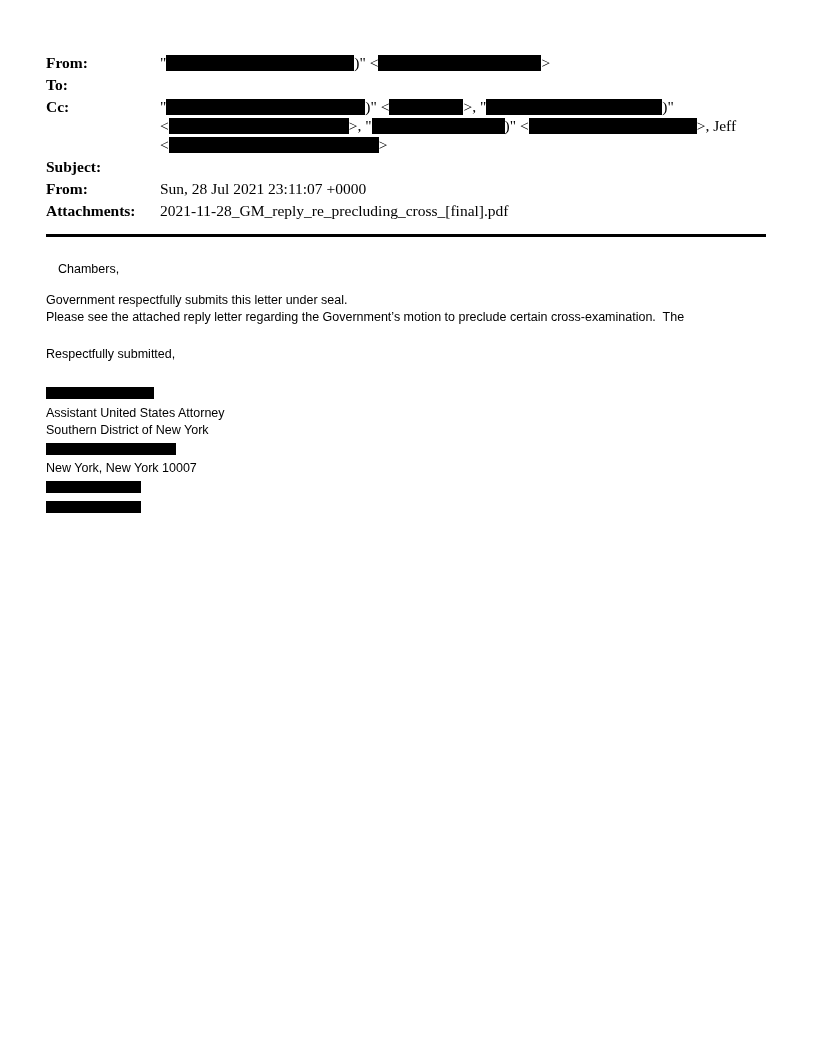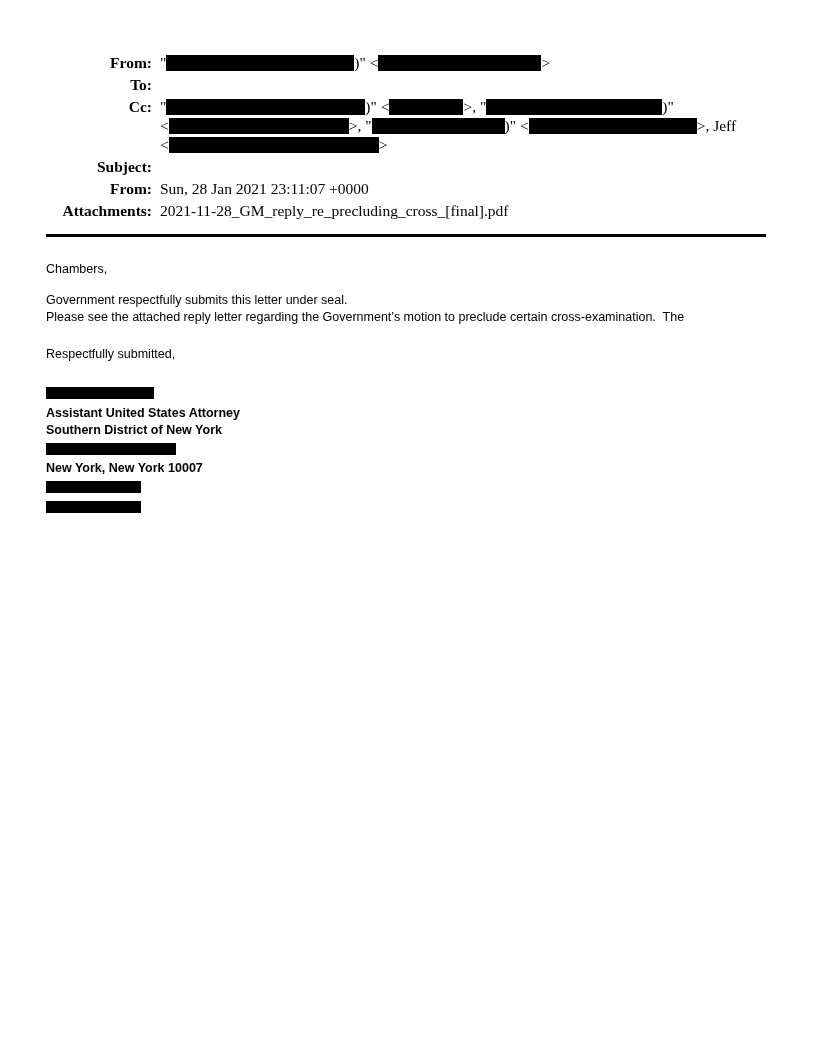--- a/index.html
+++ b/index.html
@@ -17,21 +17,21 @@
   .email-header {
     padding-top: 53px;
     margin-left: 46px;
     font-size: 15.5px;
     line-height: 19px;
   }
   .hdr-row { display: flex; margin-bottom: 3px; }
   .hdr-label {
     width: 106px;
     min-width: 106px;
-    text-align: right;
+    text-align: left;
     font-weight: bold;
     white-space: nowrap;
   }
   .hdr-value { margin-left: 8px; }
   .hdr-line { white-space: nowrap; }
   .hdr-text { white-space: pre; }
   .redaction {
     display: inline-block;
     height: 16px;
     background: #000000;
@@ -46,26 +46,26 @@
     background: #000000;
   }
 
   
   .email-body {
     margin: 24px 0 0 46px;
     font-family: "Liberation Sans", sans-serif;
     font-size: 12.5px;
     line-height: 17px;
   }
-  .greeting { margin: 0; }
+  .greeting { margin: 12px; }
   .paragraph { margin-top: 14px; }
   .para-line { white-space: pre; }
   .closing { margin: 20px 16px 0 0; }
 
-  .signature { margin-top: 24px; font-weight: bold; }
+  .signature { margin-top: 24px; }
   .sig-line { height: 17.5px; line-height: 17.5px; }
   .sig-bar {
     height: 12px;
     background: #000000;
     margin-top: 3px;
   }
 </style>
 </head>
 <body>
 
@@ -88,21 +88,21 @@
           <div class="hdr-line"><span class="hdr-text">&lt;</span><span class="redaction" style="width: 180px;"></span><span class="hdr-text">&gt;, "</span><span class="redaction" style="width: 133px;"></span><span class="hdr-text">)" &lt;</span><span class="redaction" style="width: 168px;"></span><span class="hdr-text">&gt;, Jeff</span></div>
           <div class="hdr-line"><span class="hdr-text">&lt;</span><span class="redaction" style="width: 210px;"></span><span class="hdr-text">&gt;</span></div>
         </div>
       </div>
       <div class="hdr-row">
         <div class="hdr-label">Subject:</div>
       </div>
       <div class="hdr-row">
         <div class="hdr-label">From:</div>
         <div class="hdr-value">
-          <div class="hdr-line"><span class="hdr-text">Sun, 28 Jan 2021 23:11:07 +0000</span></div>
+          <div class="hdr-line"><span class="hdr-text">Sun, 28 Jul 2021 23:11:07 +0000</span></div>
         </div>
       </div>
       <div class="hdr-row">
         <div class="hdr-label">Attachments:</div>
         <div class="hdr-value">
           <div class="hdr-line"><span class="hdr-text">2021-11-28_GM_reply_re_precluding_cross_[final].pdf</span></div>
         </div>
       </div>
     </div>
 

